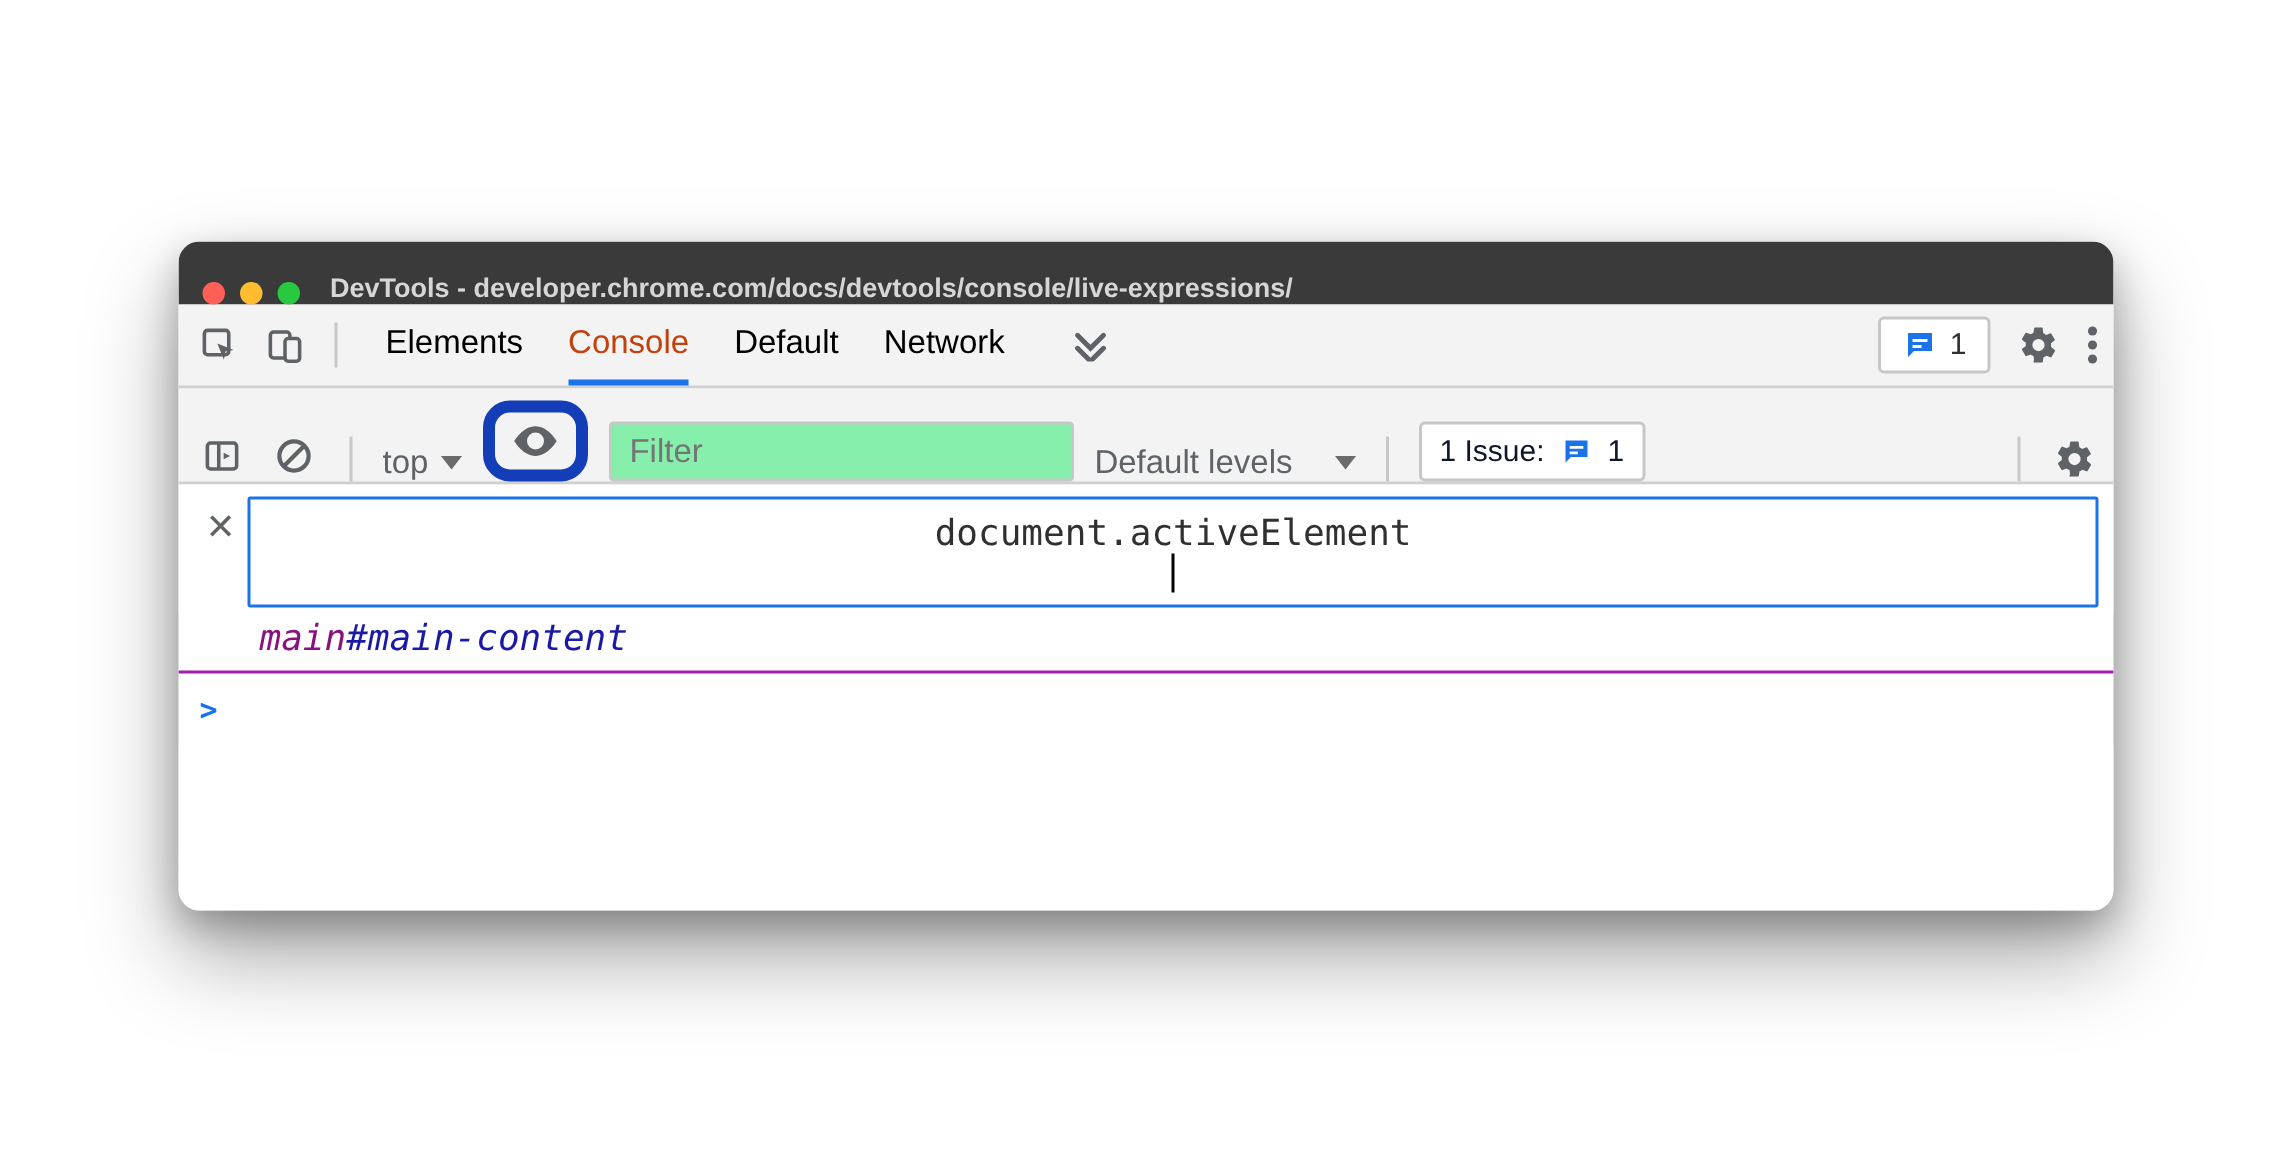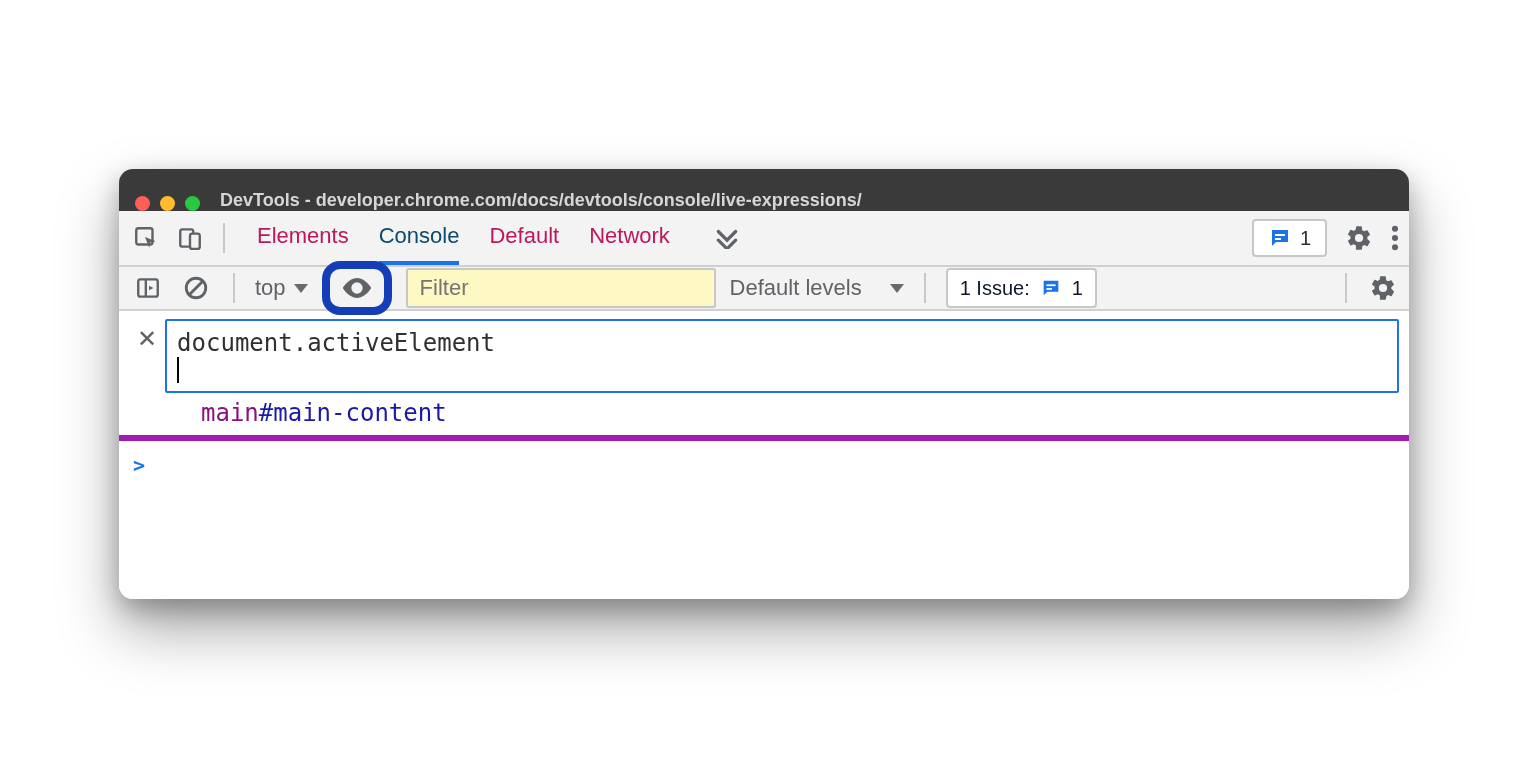--- a/index.html
+++ b/index.html
@@ -70,26 +70,26 @@
       display: flex;
       align-items: stretch;
       height: 100%;
       gap: 30px;
       margin-left: 16px;
     }
     .tab {
       display: flex;
       align-items: center;
       font-size: 22px;
-      color: #be185d;
+      color: #000000;
       border-bottom: 4px solid transparent;
       cursor: pointer;
     }
     .tab.active {
-      color: #0c4a6e;
+      color: #c2410c;
       border-bottom-color: #1a73e8;
       font-weight: 400;
     }
     .tab-more {
       display: flex;
       align-items: center;
       color: #5f6368;
       font-size: 26px;
       margin-left: 14px;
       cursor: pointer;
@@ -109,22 +109,22 @@
       border-radius: 4px;
       padding: 2px 14px;
       height: 38px;
       cursor: pointer;
     }
     .chat-icon { color: #1a73e8; }
     .pill .num { font-size: 20px; color: #303030; }
     .gear-icon, .kebab-icon { color: #5f6368; cursor: pointer; }
     .console-toolbar {
       display: flex;
-      align-items: center;
-      height: 44px;
+      align-items: flex-end;
+      height: 64px;
       background: #f3f3f3;
       border-bottom: 2px solid #d0d0d0;
       padding: 0 12px;
       gap: 14px;
     }
     .ctx-select {
       display: flex;
       align-items: center;
       gap: 8px;
       font-size: 22px;
@@ -140,21 +140,21 @@
     .eye-highlight {
       display: flex;
       align-items: center;
       justify-content: center;
       width: 70px; height: 54px;
       border: 8px solid #143db8;
       border-radius: 18px;
       cursor: pointer;
     }
     .filter-box {
-      background: #fef9c3;
+      background: #86efac;
       border: 2px solid #c7c7c7;
       border-radius: 3px;
       height: 40px;
       width: 310px;
       display: flex;
       align-items: center;
       padding: 0 12px;
     }
     .filter-box input {
       border: none;
@@ -203,44 +203,46 @@
       padding: 6px 8px;
       cursor: pointer;
     }
     .live-expr-box {
       flex: 1;
       border: 2px solid #1a73e8;
       border-radius: 2px;
       padding: 8px 10px 8px 10px;
       display: flex;
       flex-direction: column;
+      text-align: center;
     }
     .live-expr-text {
       font-family: ui-monospace, Menlo, monospace;
       font-size: 24px;
       color: #303030;
     }
     .cursor-line {
       font-family: ui-monospace, Menlo, monospace;
       font-size: 24px;
       color: #000;
       line-height: 20px;
     }
     .cursor {
       display: inline-block;
       width: 2px;
       height: 26px;
       background: #000;
       vertical-align: bottom;
     }
     .result-row {
-      padding: 2px 10px 8px 82px;
+      padding: 2px 10px 8px 54px;
       font-family: ui-monospace, Menlo, monospace;
       font-size: 24px;
-      border-bottom: 6px solid #a21caf;
+      border-bottom: 2px solid #a21caf;
+      font-style: italic;
     }
     .result-tag { color: #881280; }
     .result-id { color: #1a1aa6; }
     .prompt-row {
       display: flex;
       align-items: center;
       padding: 12px 14px;
       min-height: 48px;
     }
     .prompt-chevron {

